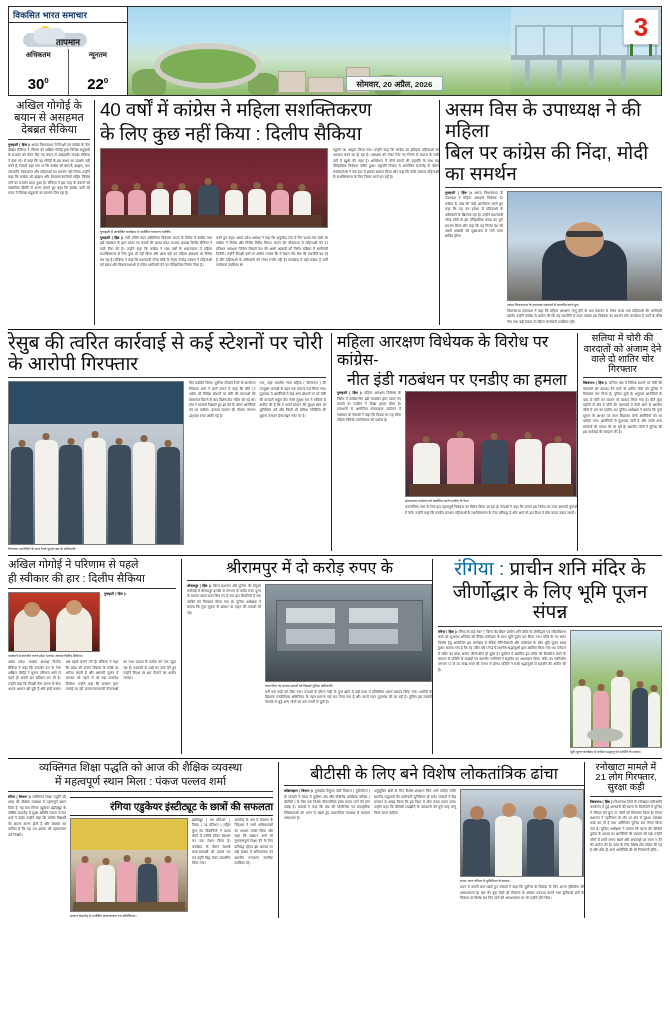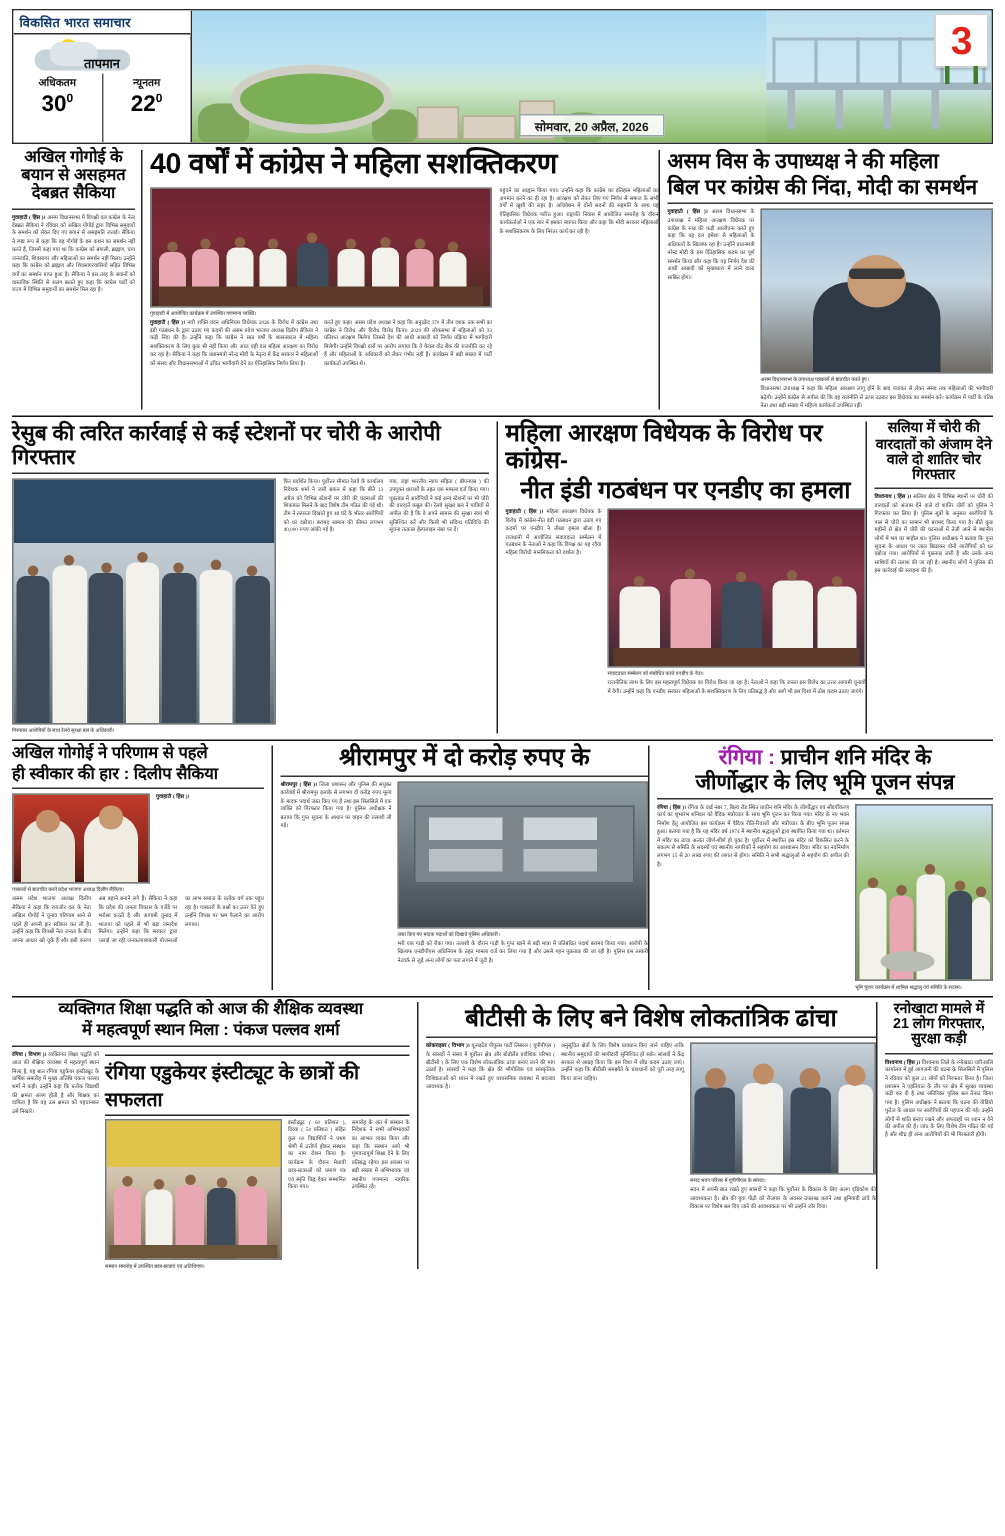--- a/index.html
+++ b/index.html
@@ -25,21 +25,21 @@
   .wx-cloud .sun{position:absolute;left:30px;top:3px;width:13px;height:13px;
                  border-radius:50%;background:#ffd21e;}
   .wx-cloud .c1{position:absolute;left:14px;top:10px;width:64px;height:14px;
                 border-radius:9px;background:#c9d3da;}
   .wx-cloud .c2{position:absolute;left:24px;top:5px;width:32px;height:16px;
                 border-radius:9px;background:#dde5ea;}
   .wx-temp-lbl{position:absolute;left:0;right:0;top:13px;text-align:center;
                font-size:8.5px;font-weight:bold;color:#111;}
   .wx-cols{flex:1;display:flex;}
   .wx-col{flex:1;display:flex;flex-direction:column;align-items:center;
-          justify-content:flex-start;padding-top:1px;}
+          justify-content:flex-start;padding-top:1px;gap:14px;}
   .wx-col+.wx-col{border-left:1px solid #5a5a5a;}
   .wx-col .lbl{font-size:7px;font-weight:bold;color:#1a1a1a;}
   .wx-col .val{font-size:15px;font-weight:bold;color:#000;margin-top:2px;}
   .wx-col .val sup{font-size:8px;}
 
   .mh-mid{flex:1;position:relative;overflow:hidden;background:
       linear-gradient(#a8d8ef 0%,#bfe3f2 38%,#cfe7d2 58%,#8dbb6a 100%);}
   .skyline{position:absolute;left:0;right:0;bottom:0;height:54px;}
   .blob{position:absolute;background:#7fa85c;border-radius:40% 40% 6px 6px;}
   .bldg{position:absolute;background:#d8cfc0;border:1px solid #b3a896;}
@@ -64,28 +64,28 @@
          display:flex;align-items:center;justify-content:center;
          font-size:26px;font-weight:bold;color:#e2231a;
          box-shadow:0 1px 2px rgba(0,0,0,.3);}
   .pgnum .post{position:absolute;left:6px;top:34px;width:3px;height:12px;background:#3f7d2f;}
   .pgnum .post2{position:absolute;right:6px;top:34px;width:3px;height:12px;background:#3f7d2f;}
 
   
   .rule{border-top:1.2px solid #111;margin:4px 0 3px 0;}
   .rule-thin{border-top:.6px solid #333;margin:3px 0;}
 
-  .hl{font-weight:bold;color:#0a0a0a;line-height:1.08;
+  .hl{font-weight:normal;color:#0a0a0a;line-height:1.08;
       font-family:"Liberation Sans",sans-serif;}
   .hl-xl{font-size:19px;letter-spacing:-.2px;}
   .hl-lg{font-size:16px;}
-  .hl-md{font-size:14px;}
+  .hl-md{font-size:19px;}
   .hl-sm{font-size:11px;}
   .hl-xs{font-size:9.5px;}
-  .hl-red{color:#a21caf;}
+  .hl-red{color:#0369a1;}
   .ctr{text-align:center;}
 
   .body{font-size:3.5px;line-height:1.55;text-align:justify;color:#2d2d2d;
         font-family:"Liberation Serif",serif;
         word-spacing:.2px;}
   .body.b3{column-count:3;column-gap:5px;}
   .dline{font-weight:bold;color:#111;}
 
   .photo{position:relative;overflow:hidden;background:#9aa3a8;
          border:.5px solid #7a7a7a;}
@@ -107,21 +107,21 @@
   .fig{position:absolute;bottom:0;background:#f2f1ec;border-radius:6px 6px 0 0;}
   .fig i{position:absolute;left:50%;transform:translateX(-50%);top:-7px;
          width:7px;height:7px;border-radius:50%;background:#8a6246;display:block;}
   .fig.sari{background:#e9a7b4;}
   .fig.dark{background:#3d4b5a;}
   .tbl{position:absolute;left:2%;right:2%;bottom:0;height:22%;background:#5b3a2a;}
 
   .sect{break-inside:avoid;}
   .cols{display:flex;}
   .vsep{border-left:.8px solid #222;}
-  .subhead{font-size:13px;font-weight:bold;text-align:left;
+  .subhead{font-size:10px;font-weight:bold;text-align:right;
            border-top:.6px solid #222;border-bottom:.6px solid #222;
            padding:1.5px 0;margin:2px 0;}
 </style>
 </head>
 <body>
 
 <div class="page">
 
   <div class="masthead">
     <div class="mh-left">
@@ -181,20 +181,21 @@
   <div class="cols sect" style="margin-top:4px;">
 
     <div style="width:82px;flex:0 0 82px;padding-right:4px;">
       <div class="hl hl-sm ctr">अखिल गोगोई के बयान से असहमत देबब्रत सैकिया</div>
       <div class="rule-thin"></div>
       <div class="body"><span class="dline">गुवाहाटी ( हिंस )।</span> <span>असम विधानसभा में विपक्षी दल कांग्रेस के नेता देबब्रत सैकिया ने रविवार को अखिल गोगोई द्वारा विभिन्न समुदायों के समर्थन को लेकर दिए गए बयान से असहमति जताई। सैकिया ने स्पष्ट रूप से कहा कि वह गोगोई के इस कथन का समर्थन नहीं करते हैं, जिसमें कहा गया था कि कांग्रेस को बंगाली, ब्राह्मण, चाय जनजाति, शिवसागर और महिलाओं का समर्थन नहीं मिला। उन्होंने कहा कि कांग्रेस को ब्राह्मण और शिवसागरवासियों सहित विभिन्न वर्गों का समर्थन प्राप्त हुआ है। सैकिया ने इस तरह के बयानों को वास्तविक स्थिति से अलग बताते हुए कहा कि कांग्रेस पार्टी को राज्य में विभिन्न समुदायों का समर्थन मिल रहा है।</span></div>
     </div>
 
     <div class="vsep" style="padding-left:5px;width:339px;flex:0 0 339px;">
       <div class="hl hl-xl">40 वर्षों में कांग्रेस ने महिला सशक्तिकरण</div>
+      <div class="hl hl-xl" style="margin-top:3px;">के लिए कुछ नहीं किया : दिलीप सैकिया</div>
       <div style="display:flex;margin-top:4px;">
         <div style="width:228px;flex:0 0 228px;padding-right:5px;">
           <div class="photo" style="height:78px;">
             <div class="scene s-dais"></div>
             <div class="figs">
               <span class="fig sari" style="left:2%;width:8%;height:64%;">
                   <i></i>
                 </span>
               <span class="fig sari" style="left:12%;width:8%;height:66%;">
                   <i></i>

